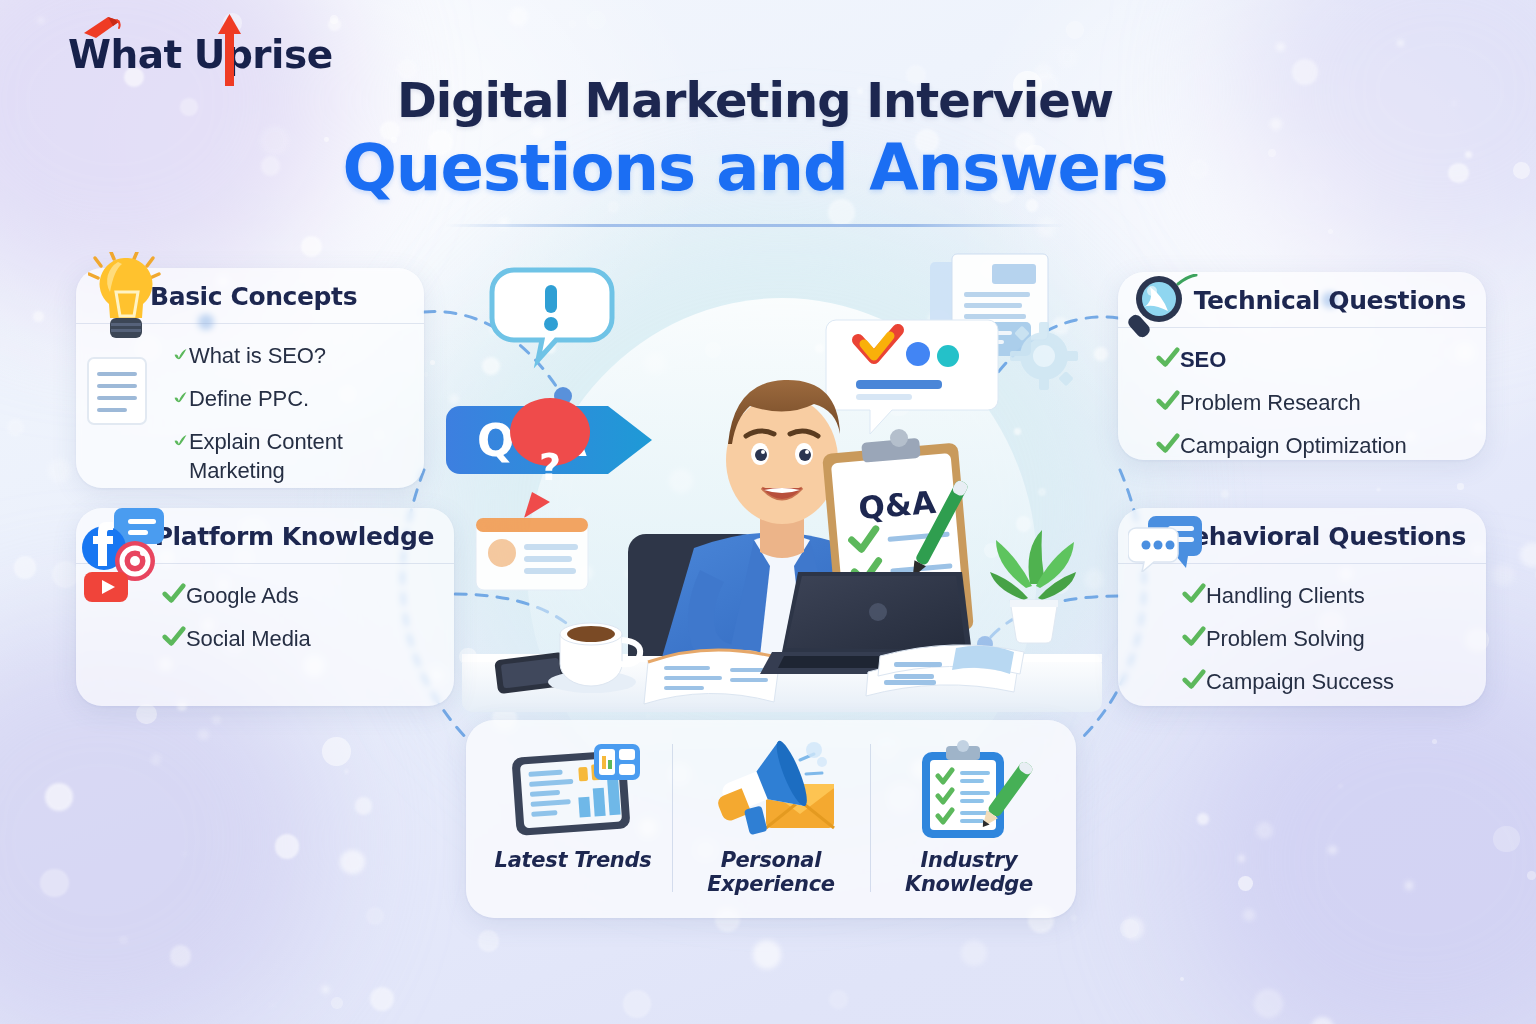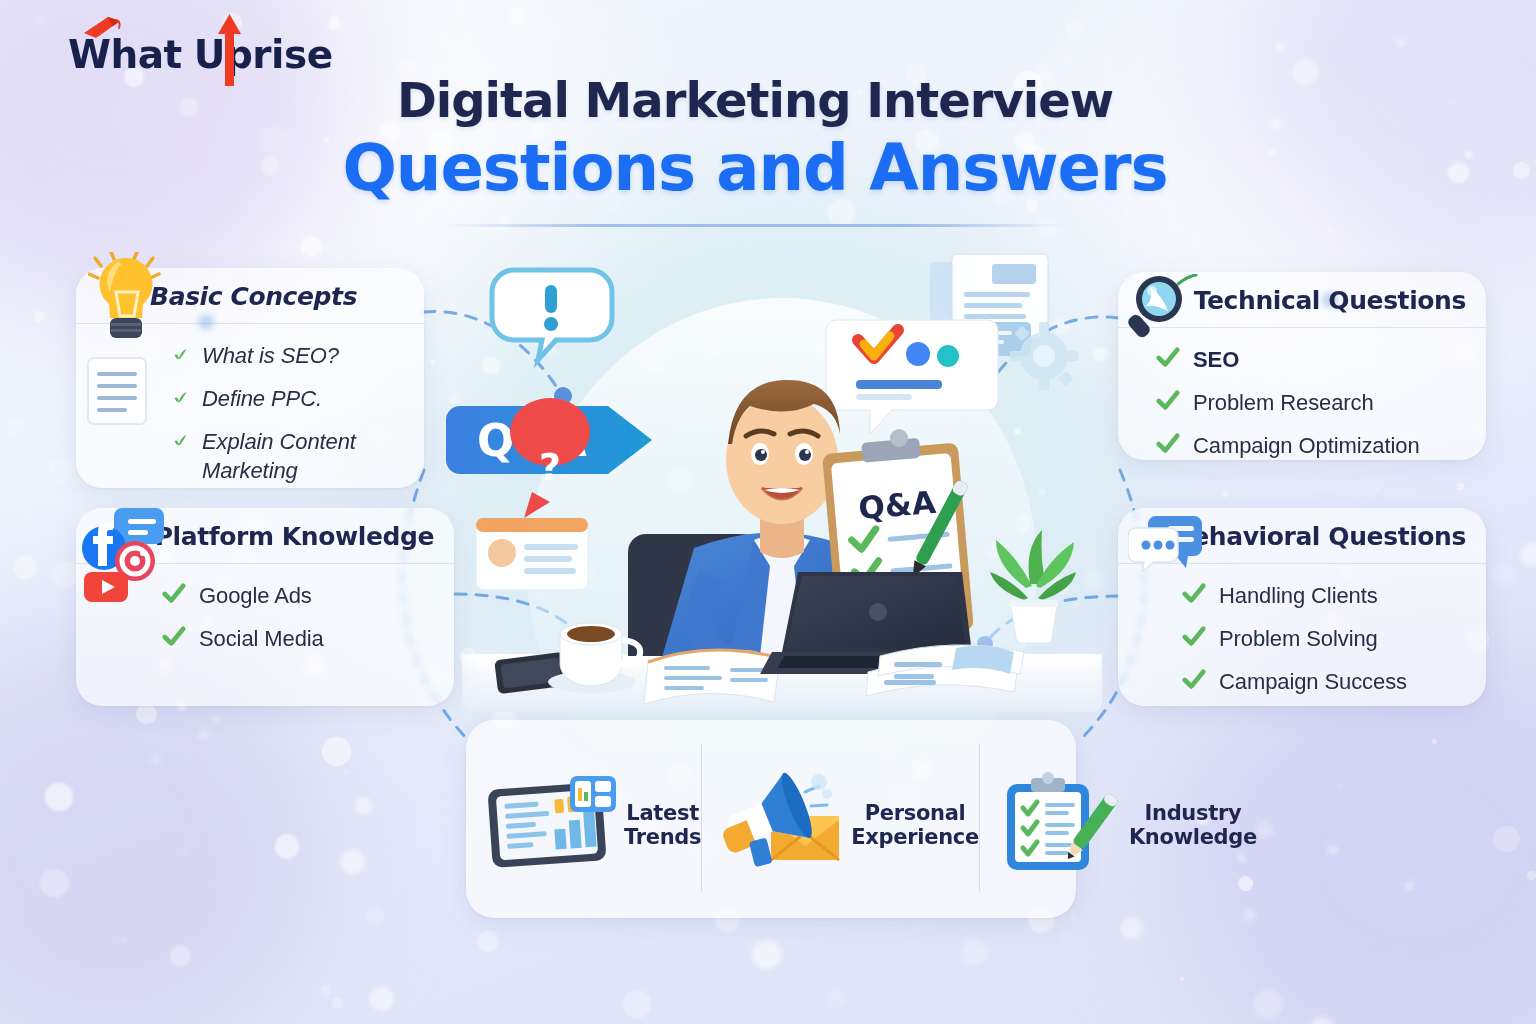--- a/index.html
+++ b/index.html
@@ -90,54 +90,54 @@
     padding: 14px 20px 12px 20px;
     border-bottom: 1px solid rgba(150,170,205,0.28);
   }
   .card-title {
     font-family: "DejaVu Sans", sans-serif;
     font-size: 25px; font-weight: bold; color: #1d2750;
     letter-spacing: -0.4px; white-space: nowrap;
   }
   .card-list { padding: 16px 20px 18px 20px; }
   .card-list li {
-    list-style: none; display: flex; align-items: flex-start; gap: 13px;
+    list-style: none; display: flex; align-items: flex-start; 
     font-size: 22px; color: #262f44; line-height: 1.32;
     margin-bottom: 13px; letter-spacing: -0.1px;
   }
   .card-list li:last-child { margin-bottom: 0; }
   .card-list li.strong .li-text { font-weight: bold; color: #1d2750; }
   .li-text { padding-top: 1px; }
 
   .check { flex: 0 0 auto; width: 24px; height: 22px; margin-top: 3px; }
   .check.small { width: 17px; height: 16px; margin-top: 6px; }
 
   
-  #card-basic     { left: 76px;  top: 268px; width: 348px; height: 220px; font-style: italic; }
+  #card-basic     { left: 76px;  top: 268px; width: 348px; height: 220px; }
   #card-platform  { left: 76px;  top: 508px; width: 378px; height: 198px; }
   #card-technical { left: 1118px;top: 272px; width: 368px; height: 188px; }
   #card-behavior  { left: 1118px;top: 508px; width: 368px; height: 198px; }
 
   #card-technical .card-head, #card-behavior .card-head { padding-left: 22px; }
 
   
   .icon-cluster { position: absolute; pointer-events: none; }
 
   
   #card-bottom {
     left: 466px; top: 720px; width: 610px; height: 198px;
     display: flex; align-items: stretch;
     background: rgba(255,255,255,0.66);
     border-radius: 28px;
     padding: 10px 8px 12px 8px;
   }
   .bcol {
-    flex: 1; display: flex; flex-direction: row;
+    flex: 1; display: flex; flex-direction: column;
     align-items: center; justify-content: flex-start;
-    position: relative; padding-top: 8px;
+    position: relative; padding-top: 8px; font-style: italic;
   }
   .bcol + .bcol::before {
     content: ""; position: absolute; left: 0; top: 14px; bottom: 14px;
     width: 1px; background: rgba(150,170,205,0.35);
   }
   .bcol .bicon { height: 104px; display: flex; align-items: center; justify-content: center; }
   .bcol .blabel {
     margin-top: 6px; text-align: center;
     font-family: "DejaVu Sans", sans-serif;
     font-size: 21px; font-weight: bold; color: #1d2750;

